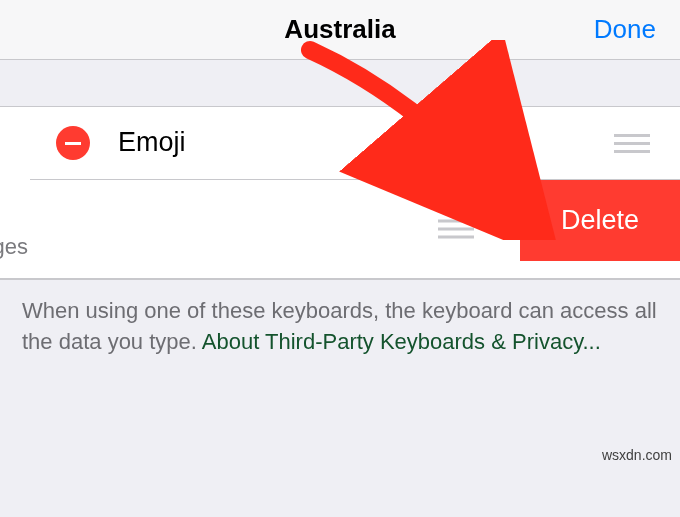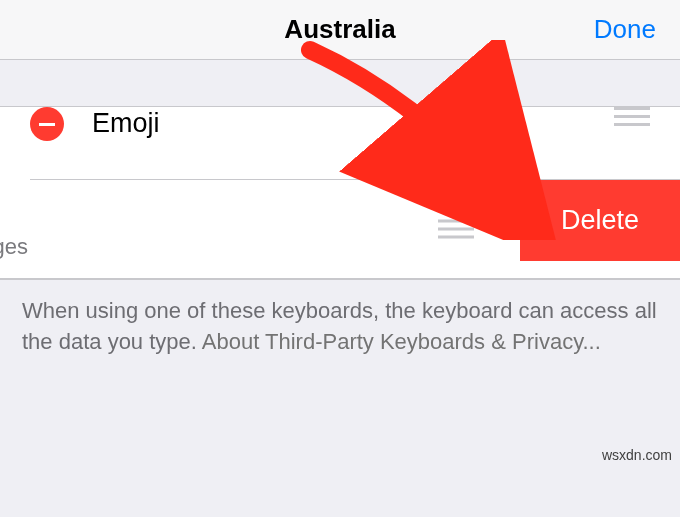--- a/index.html
+++ b/index.html
@@ -31,24 +31,25 @@
       position: absolute;
       right: 24px;
       font-size: 26px;
       font-weight: 400;
       color: #007aff;
     }
     .spacer { height: 46px; background: #efeff4; }
     .list { background: #fff; border-top: 1px solid #c8c8cc; border-bottom: 1px solid #c8c8cc; }
     .row {
       display: flex;
-      align-items: flex-start;
+      align-items: center;
       min-height: 72px;
       padding: 0;
       position: relative;
+      margin-left: 26px;
     }
     .row-sep { height: 1px; background: #c8c8cc; margin-left: 30px; }
     .row-sep.full { margin-left: 0; }
     .minus {
       width: 34px; height: 34px;
       border-radius: 50%;
       background: #ff3b30;
       margin-left: 30px;
       margin-right: 28px;
       flex-shrink: 0;
@@ -98,21 +99,21 @@
       font-size: 27px;
       display: flex; align-items: center; justify-content: center;
     }
 
     .footer {
       padding: 16px 22px 24px 22px;
       font-size: 22px;
       color: #6d6d72;
       line-height: 1.4;
     }
-    .footer a { color: #737373; text-decoration: none; }
+    .footer a { color: #14532d; text-decoration: none; }
 
     .watermark {
       position: absolute;
       right: 8px; bottom: 54px;
       font-size: 14px; color: #404040;
       writing-mode: horizontal-tb;
     }
 
     .arrow {
       position: absolute;

